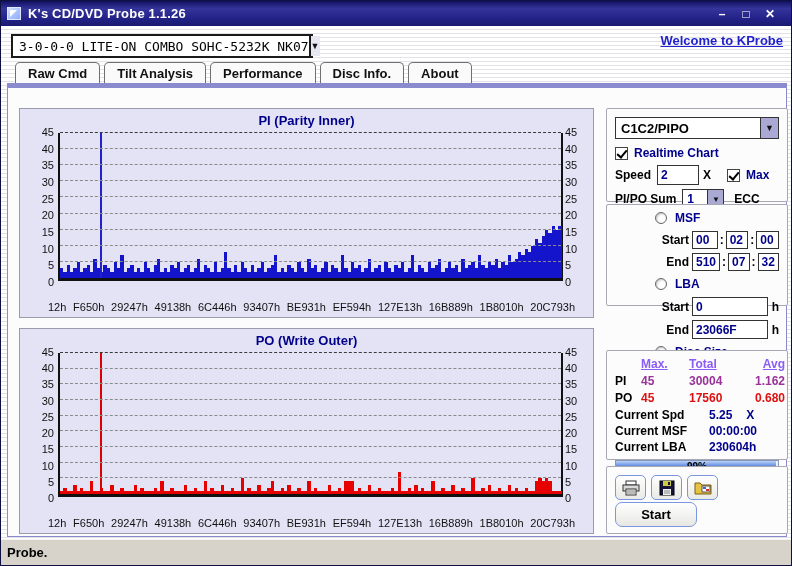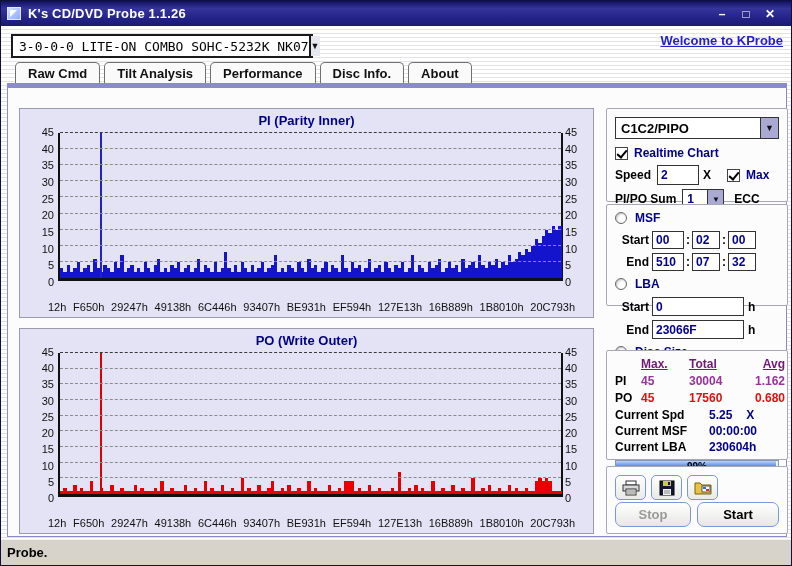--- a/index.html
+++ b/index.html
@@ -72,21 +72,21 @@
   .checkbox.checked::after{ content:""; position:absolute; left:3px; top:0px; width:4px; height:8px;
     border-right:2px solid #000; border-bottom:2px solid #000; transform:rotate(40deg); }
   .radio{ width:12px; height:12px; border-radius:50%; background:#fff; border:1px solid #666; position:relative; margin-right:8px; flex:none;
     box-shadow:inset 1px 1px 2px rgba(0,0,0,.25); }
   .radio.selected::after{ content:""; position:absolute; left:3px; top:3px; width:4px; height:4px; border-radius:50%; background:#000; }
   .sep{ font-weight:bold; font-size:12px; margin:0 2px; }
 
   
   .stats-grid{ display:grid; grid-template-columns:26px 48px 58px 1fr; padding:6px 8px 0 8px; row-gap:3px;
     font-weight:bold; font-size:12px; }
-  .stats-grid .hdr{ color:#701a75; text-decoration:underline; }
+  .stats-grid .hdr{ color:#8b5cf6; text-decoration:underline; }
   .val-pi{ color:#993399; }
   .val-po{ color:#dd1111; }
   .cur-row{ display:flex; padding:1px 8px; font-weight:bold; font-size:12px; }
   .cur-row .cl{ flex:0 0 94px; color:#000; }
   .cur-row .cv{ color:#00008b; }
   .cur-row .cu{ color:#00008b; margin-left:14px; }
   .progress{ margin:5px 8px 0 8px; height:13px; border:1px solid #8898b8; background:#eef3fc; position:relative; }
   .progress-fill{ position:absolute; left:0; top:0; bottom:0; background:linear-gradient(180deg,#b9d2f8 0%,#5a85dd 50%,#86abee 100%); }
   .progress-text{ position:absolute; left:0; right:0; top:0; bottom:0; text-align:center; font-size:10px; font-weight:bold;
     color:#000; line-height:12px; }
@@ -568,21 +568,21 @@
         <div class="row" style="height:24px;">
           <span class="lbl">PI/PO Sum</span>
           <span class="field" style="width:42px; margin-left:6px; padding:0;">
             <span style="flex:1; padding-left:4px;">1</span>
             <span class="combo-arrow-btn" style="height:18px; width:16px; border-left:1px solid #333; background:#a9a9d4; display:flex; align-items:center; justify-content:center; font-size:8px;">▼</span>
           </span>
           <span class="lbl" style="margin-left:10px;">ECC</span>
         </div>
       </div>
 
-      <div class="group" style="top:116px; height:102px;">
+      <div class="group" style="top:116px; height:102px;padding-left:40px;">
         <div class="row" style="height:22px; margin-top:2px;">
           <span class="radio"></span>
           <span class="lbl navy">MSF</span>
         </div>
         <div class="row" style="height:22px;">
           <span class="lbl" style="flex:0 0 34px; text-align:right; margin-right:3px;">Start</span>
           <span class="field" style="width:32px; height:18px;">00</span>
           <span class="sep">:</span>
           <span class="field" style="width:28px; height:18px;">02</span>
           <span class="sep">:</span>
@@ -674,21 +674,20 @@
           <div class="iconbtn">
             <svg width="18" height="15" viewBox="0 0 18 15">
               <path d="M1 3 h5 l2 2 h9 v9 h-16 z" fill="#e8c33f" stroke="#7a6010" stroke-width="1"></path>
               <rect x="8" y="6" width="8" height="6" fill="#ffffff" stroke="#555" stroke-width="1"></rect>
               <rect x="9" y="7" width="3" height="2" fill="#3a6adf"></rect>
               <rect x="12" y="9" width="3" height="2" fill="#d03030"></rect>
             </svg>
           </div>
         </div>
         <div class="row" style="height:27px; justify-content:space-between; padding-top:2px;">
-          <div class="btn disabled" style="width:76px;">Stop</div>
           <div class="btn primary" style="width:82px;">Start</div>
         </div>
       </div>
 
     </div>
   </div>
 
   <div class="statusbar">
     <span>Probe.</span>
   </div>

